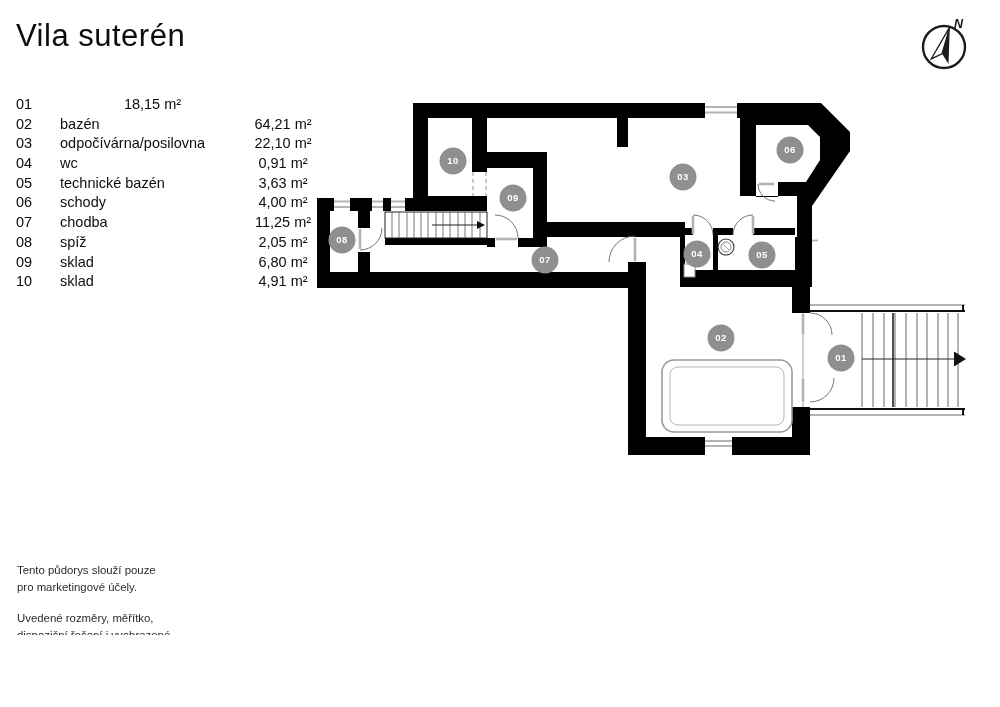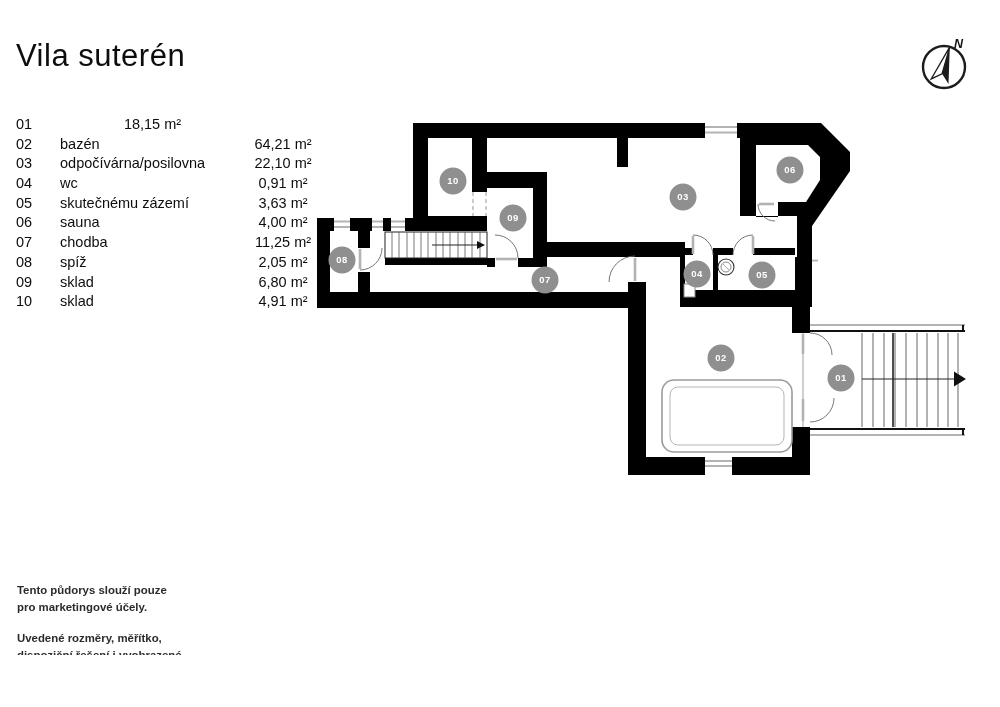--- a/index.html
+++ b/index.html
@@ -1,25 +1,25 @@
 <!DOCTYPE html>
 <html><head>
 <meta charset="utf-8">
 <style>
   html,body{margin:0;padding:0;background:#fff;}
   #canvas{position:relative;width:1000px;height:635px;background:#fff;overflow:hidden;
-          font-family:"Liberation Sans",sans-serif;color:#111;margin-top:20px;}
+          font-family:"Liberation Sans",sans-serif;color:#111;}
   #page-title{position:absolute;left:16px;top:18px;font-size:31px;letter-spacing:.5px;color:#0d0d0d;}
   #legend{position:absolute;left:16px;top:95px;font-size:14.5px;color:#0d0d0d;}
   .legend-row{display:grid;grid-template-columns:44px 185px 76px;height:19.7px;line-height:19.7px;}
   .legend-area{text-align:center;white-space:nowrap;}
   #plan-svg{position:absolute;left:0;top:0;}
   #disclaimer{position:absolute;left:17px;top:562px;width:175px;font-size:11.4px;
               line-height:1.5;color:#2b2b2b;}
-  #disclaimer p{margin:0 0 14px 0;white-space:pre-line;font-weight:bold;}
+  #disclaimer p{margin:0 0 14px 0;white-space:pre-line;}
   .badge-text{fill:#fff;font-family:"Liberation Sans",sans-serif;font-size:9.5px;font-weight:bold;
               text-anchor:middle;letter-spacing:.4px;}
   .compass-n{font-family:"Liberation Sans",sans-serif;font-size:12.5px;font-weight:bold;
              font-style:italic;fill:#141414;}
 </style>
 </head>
 <body>
 
 <div id="canvas">
 
@@ -40,26 +40,26 @@
         <span class="legend-name">odpočívárna/posilovna</span>
         <span class="legend-area">22,10 m²</span>
       </div>
       <div class="legend-row">
         <span class="legend-num">04</span>
         <span class="legend-name">wc</span>
         <span class="legend-area">0,91 m²</span>
       </div>
       <div class="legend-row">
         <span class="legend-num">05</span>
-        <span class="legend-name">skutečnému zázemí</span>
+        <span class="legend-name">technické bazén</span>
         <span class="legend-area">3,63 m²</span>
       </div>
       <div class="legend-row">
         <span class="legend-num">06</span>
-        <span class="legend-name">sauna</span>
+        <span class="legend-name">schody</span>
         <span class="legend-area">4,00 m²</span>
       </div>
       <div class="legend-row">
         <span class="legend-num">07</span>
         <span class="legend-name">chodba</span>
         <span class="legend-area">11,25 m²</span>
       </div>
       <div class="legend-row">
         <span class="legend-num">08</span>
         <span class="legend-name">spíž</span>

